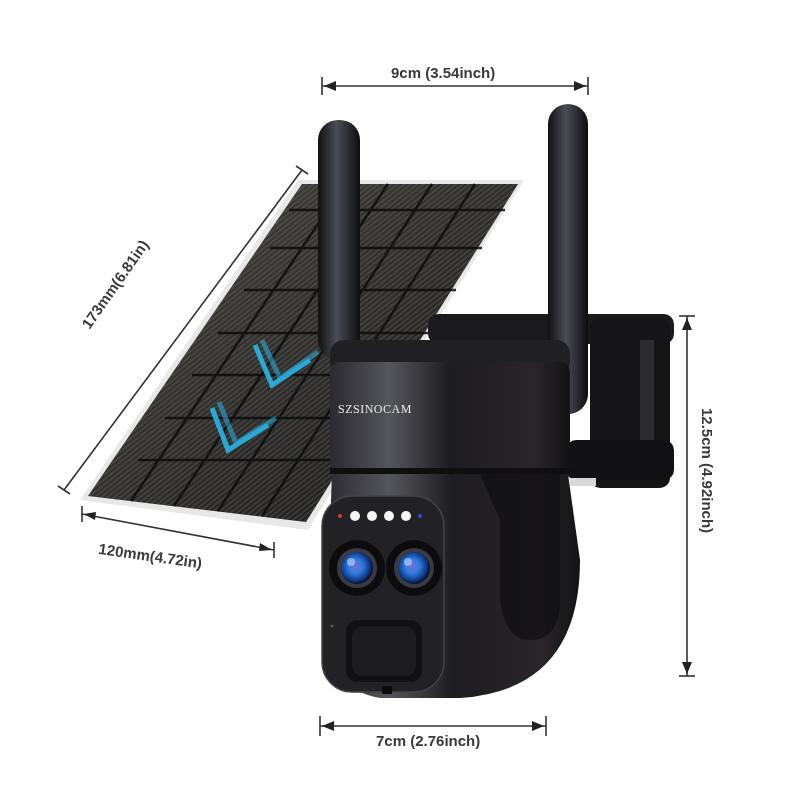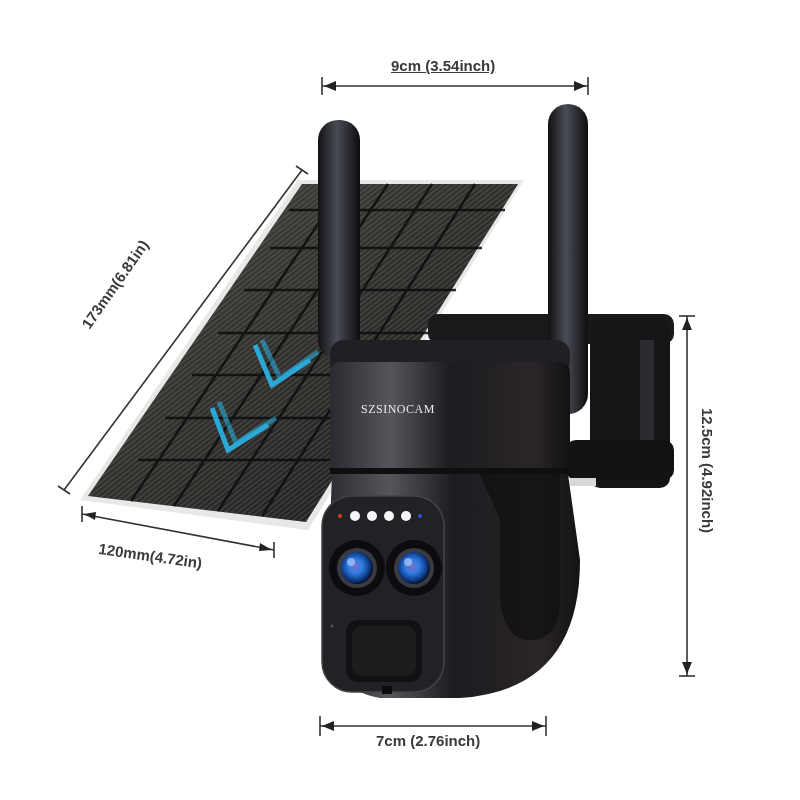--- a/index.html
+++ b/index.html
@@ -155,23 +155,23 @@
       <polygon points="687,674 682,662 692,662" stroke="none"></polygon>
 
       <line x1="320" y1="726" x2="546" y2="726"></line>
       <line x1="320" y1="716" x2="320" y2="736"></line>
       <line x1="546" y1="716" x2="546" y2="736"></line>
       <polygon points="322,726 334,721 334,731" stroke="none"></polygon>
       <polygon points="544,726 532,721 532,731" stroke="none"></polygon>
     </g>
   </svg>
 
-  <div class="brand" style="left:338px; top:402px;margin-left:23px;">SZSINOCAM</div>
+  <div class="brand" style="left:338px; top:402px;">SZSINOCAM</div>
 
-  <div class="dim-label" style="left:391px; top:57px;text-decoration:underline;">9cm (3.54inch)</div>
+  <div class="dim-label" style="left:391px; top:64px;">9cm (3.54inch)</div>
 
   <div class="dim-label" style="left:78px; top:322px; transform:rotate(-55deg); transform-origin:left top;">173mm(6.81in)</div>
 
   <div class="dim-label" style="left:100px; top:540px; transform:rotate(8deg); transform-origin:left top;">120mm(4.72in)</div>
 
   <div class="dim-label" style="left:716px; top:408px; transform:rotate(90deg); transform-origin:left top;">12.5cm (4.92inch)</div>
 
   <div class="dim-label" style="left:376px; top:732px;">7cm (2.76inch)</div>
 
 </div>

